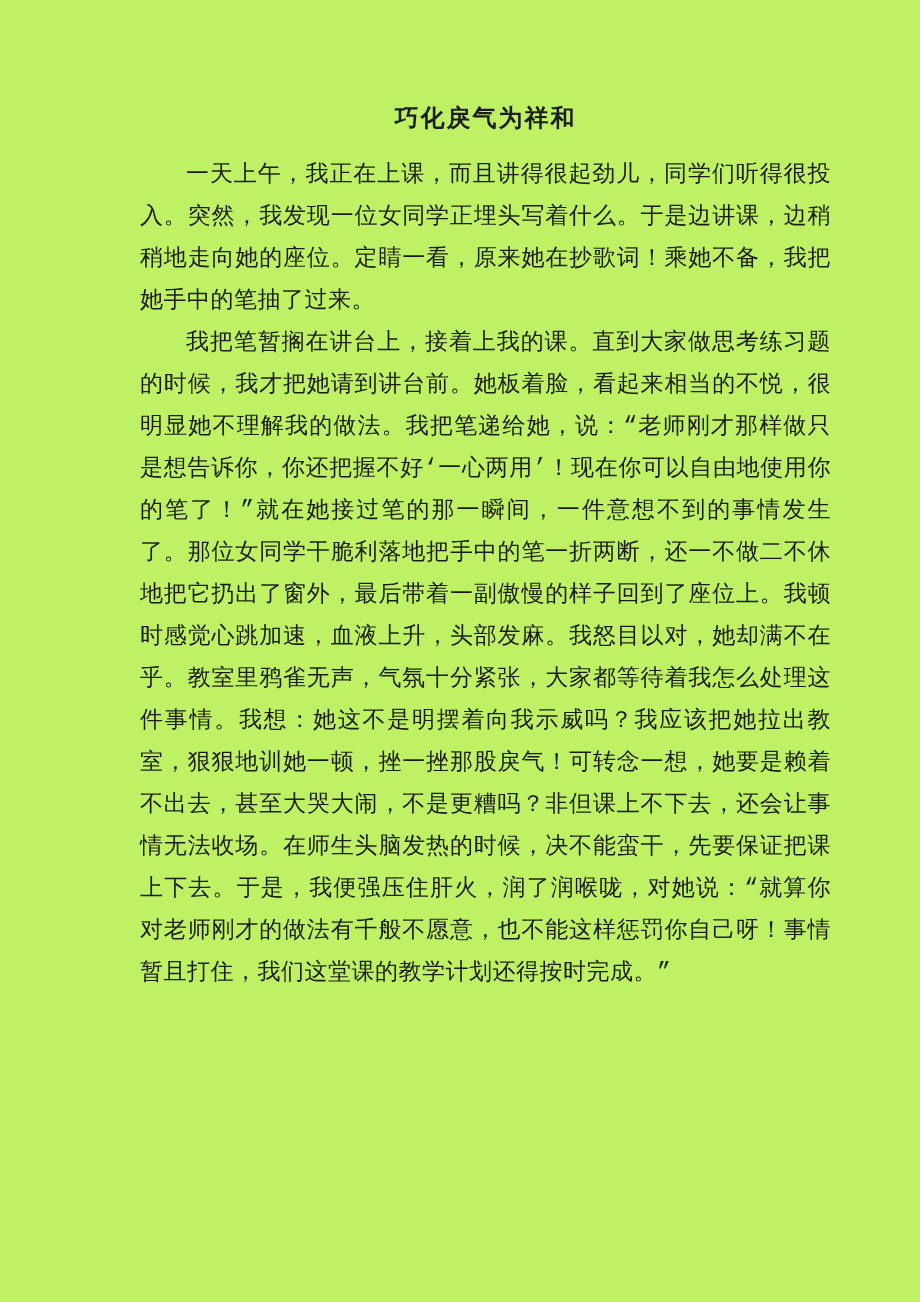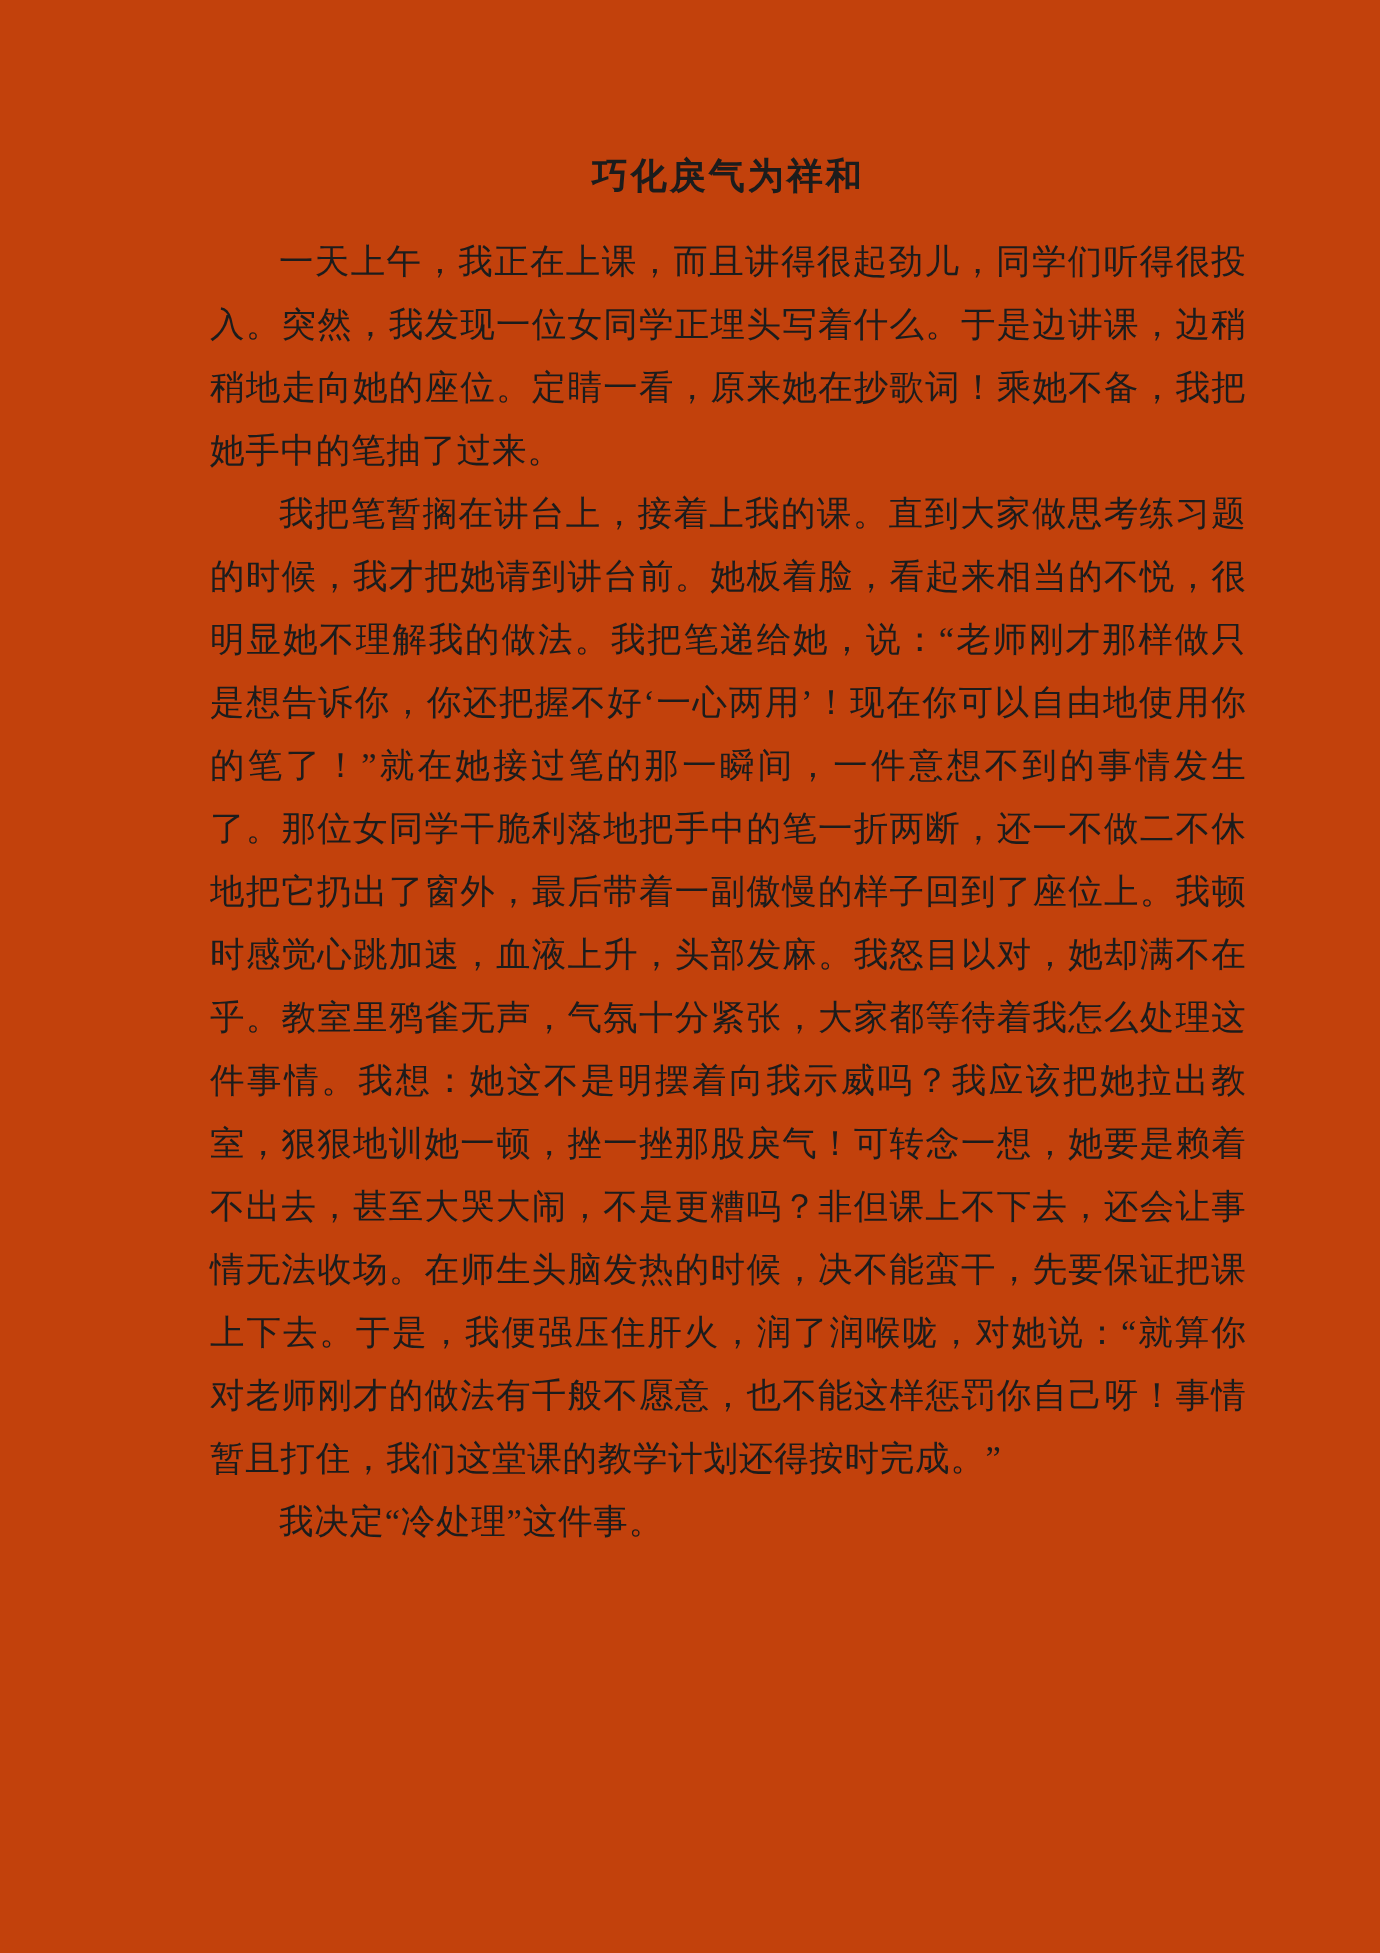--- a/index.html
+++ b/index.html
@@ -12,46 +12,46 @@
     height: 1302px;
     overflow: hidden;
     font-family: "Liberation Serif", "DejaVu Serif", serif;
     color: #1c1c1c;
   }
   .page {
     box-sizing: border-box;
     width: 920px;
     height: 1302px;
     padding: 102px 89px 0 140px;
-    background: #c2410c;
+    background: #bef264;
   }
   .doc-title {
     font-size: 24px;
     font-weight: bold;
     text-align: center;
     line-height: 32px;
     margin: 0 0 20px 0;
     letter-spacing: 2px;
   }
   .para {
     font-size: 23px;
     line-height: 42px;
     margin: 0;
     text-indent: 2em;
     text-align: justify;
     text-justify: inter-ideograph;
     word-break: break-all;
     letter-spacing: 0.5px;
+    font-family: Liberation Mono, monospace;
   }
 </style>
 </head>
 <body>
 
 <div class="page">
   <h1 class="doc-title">巧化戾气为祥和</h1>
 
   <p class="para">一天上午，我正在上课，而且讲得很起劲儿，同学们听得很投入。突然，我发现一位女同学正埋头写着什么。于是边讲课，边稍稍地走向她的座位。定睛一看，原来她在抄歌词！乘她不备，我把她手中的笔抽了过来。</p>
 
   <p class="para">我把笔暂搁在讲台上，接着上我的课。直到大家做思考练习题的时候，我才把她请到讲台前。她板着脸，看起来相当的不悦，很明显她不理解我的做法。我把笔递给她，说：“老师刚才那样做只是想告诉你，你还把握不好‘一心两用’！现在你可以自由地使用你的笔了！”就在她接过笔的那一瞬间，一件意想不到的事情发生了。那位女同学干脆利落地把手中的笔一折两断，还一不做二不休地把它扔出了窗外，最后带着一副傲慢的样子回到了座位上。我顿时感觉心跳加速，血液上升，头部发麻。我怒目以对，她却满不在乎。教室里鸦雀无声，气氛十分紧张，大家都等待着我怎么处理这件事情。我想：她这不是明摆着向我示威吗？我应该把她拉出教室，狠狠地训她一顿，挫一挫那股戾气！可转念一想，她要是赖着不出去，甚至大哭大闹，不是更糟吗？非但课上不下去，还会让事情无法收场。在师生头脑发热的时候，决不能蛮干，先要保证把课上下去。于是，我便强压住肝火，润了润喉咙，对她说：“就算你对老师刚才的做法有千般不愿意，也不能这样惩罚你自己呀！事情暂且打住，我们这堂课的教学计划还得按时完成。”</p>
 
 
-  <p class="para">我决定“冷处理”这件事。</p>
 </div>
 
 </body></html>

